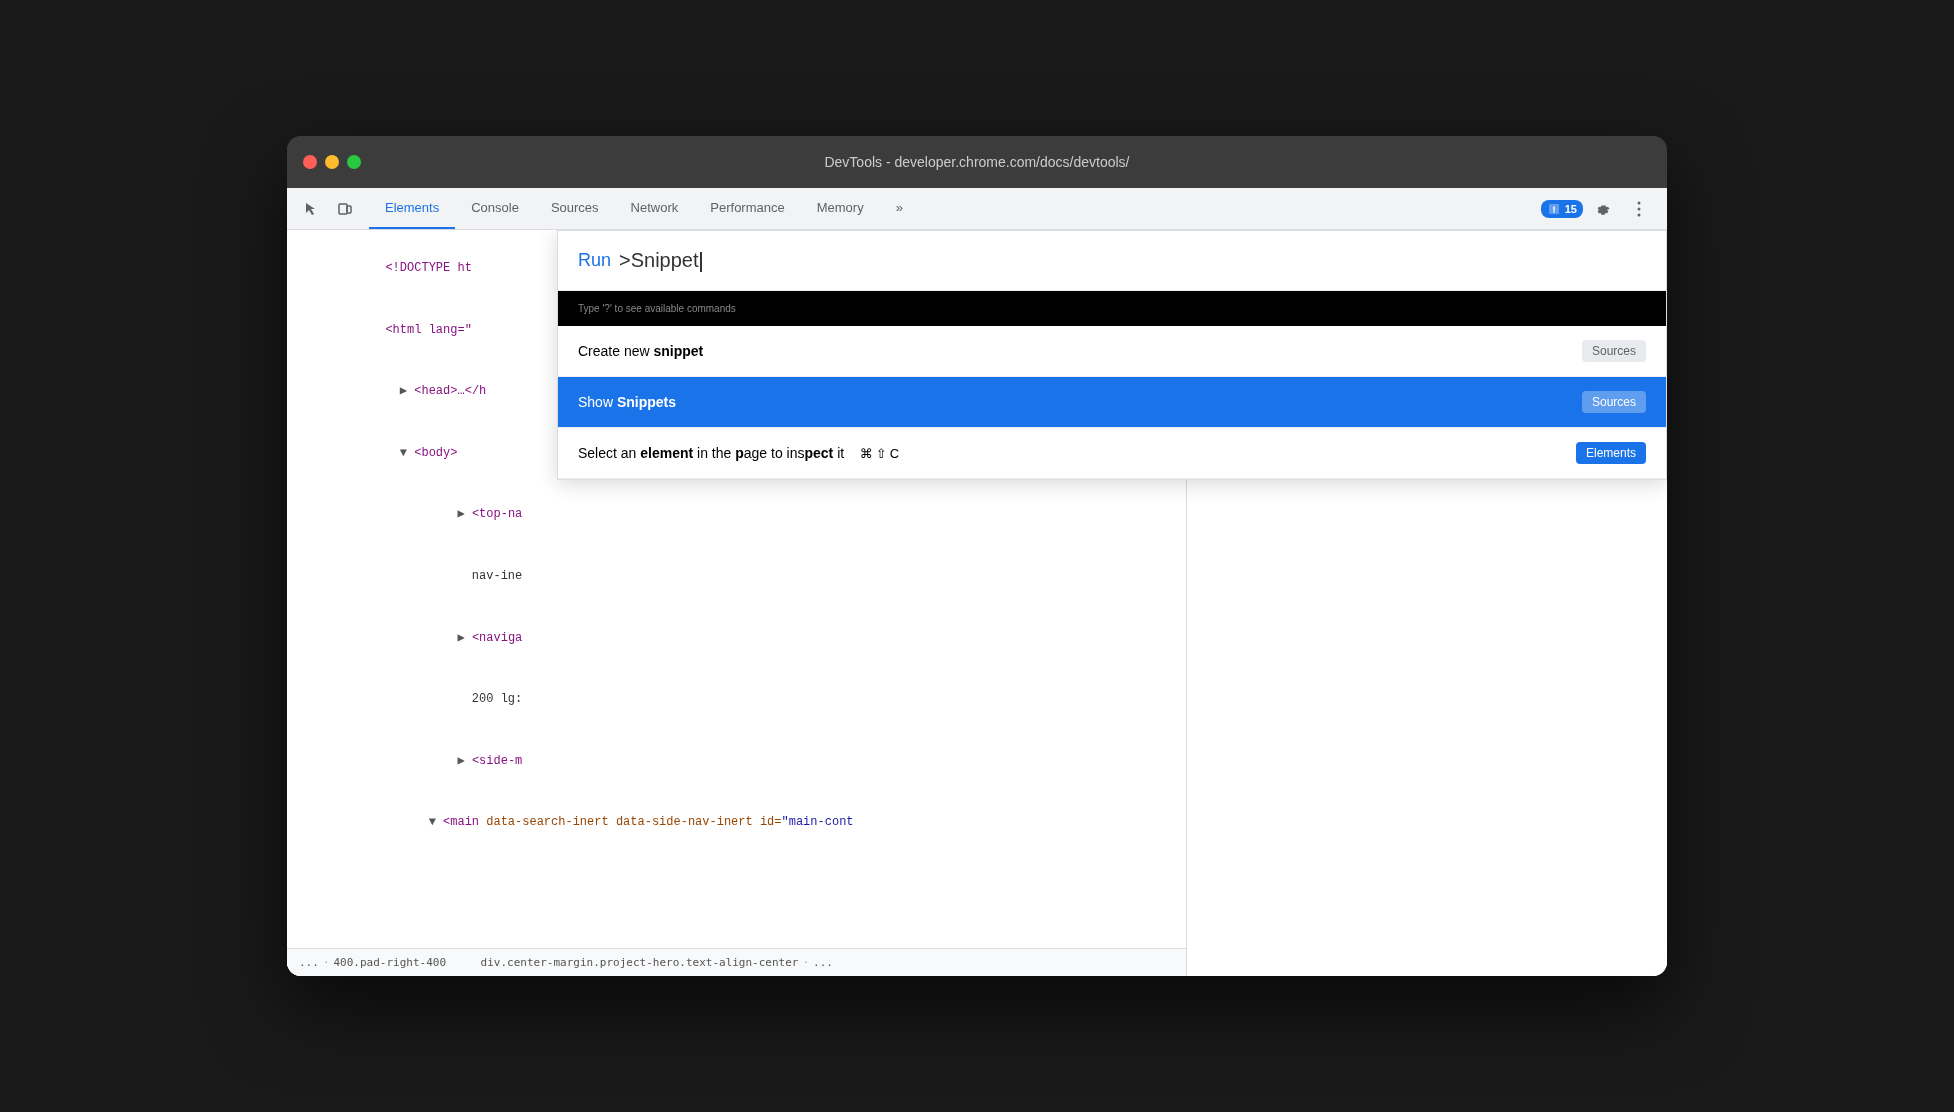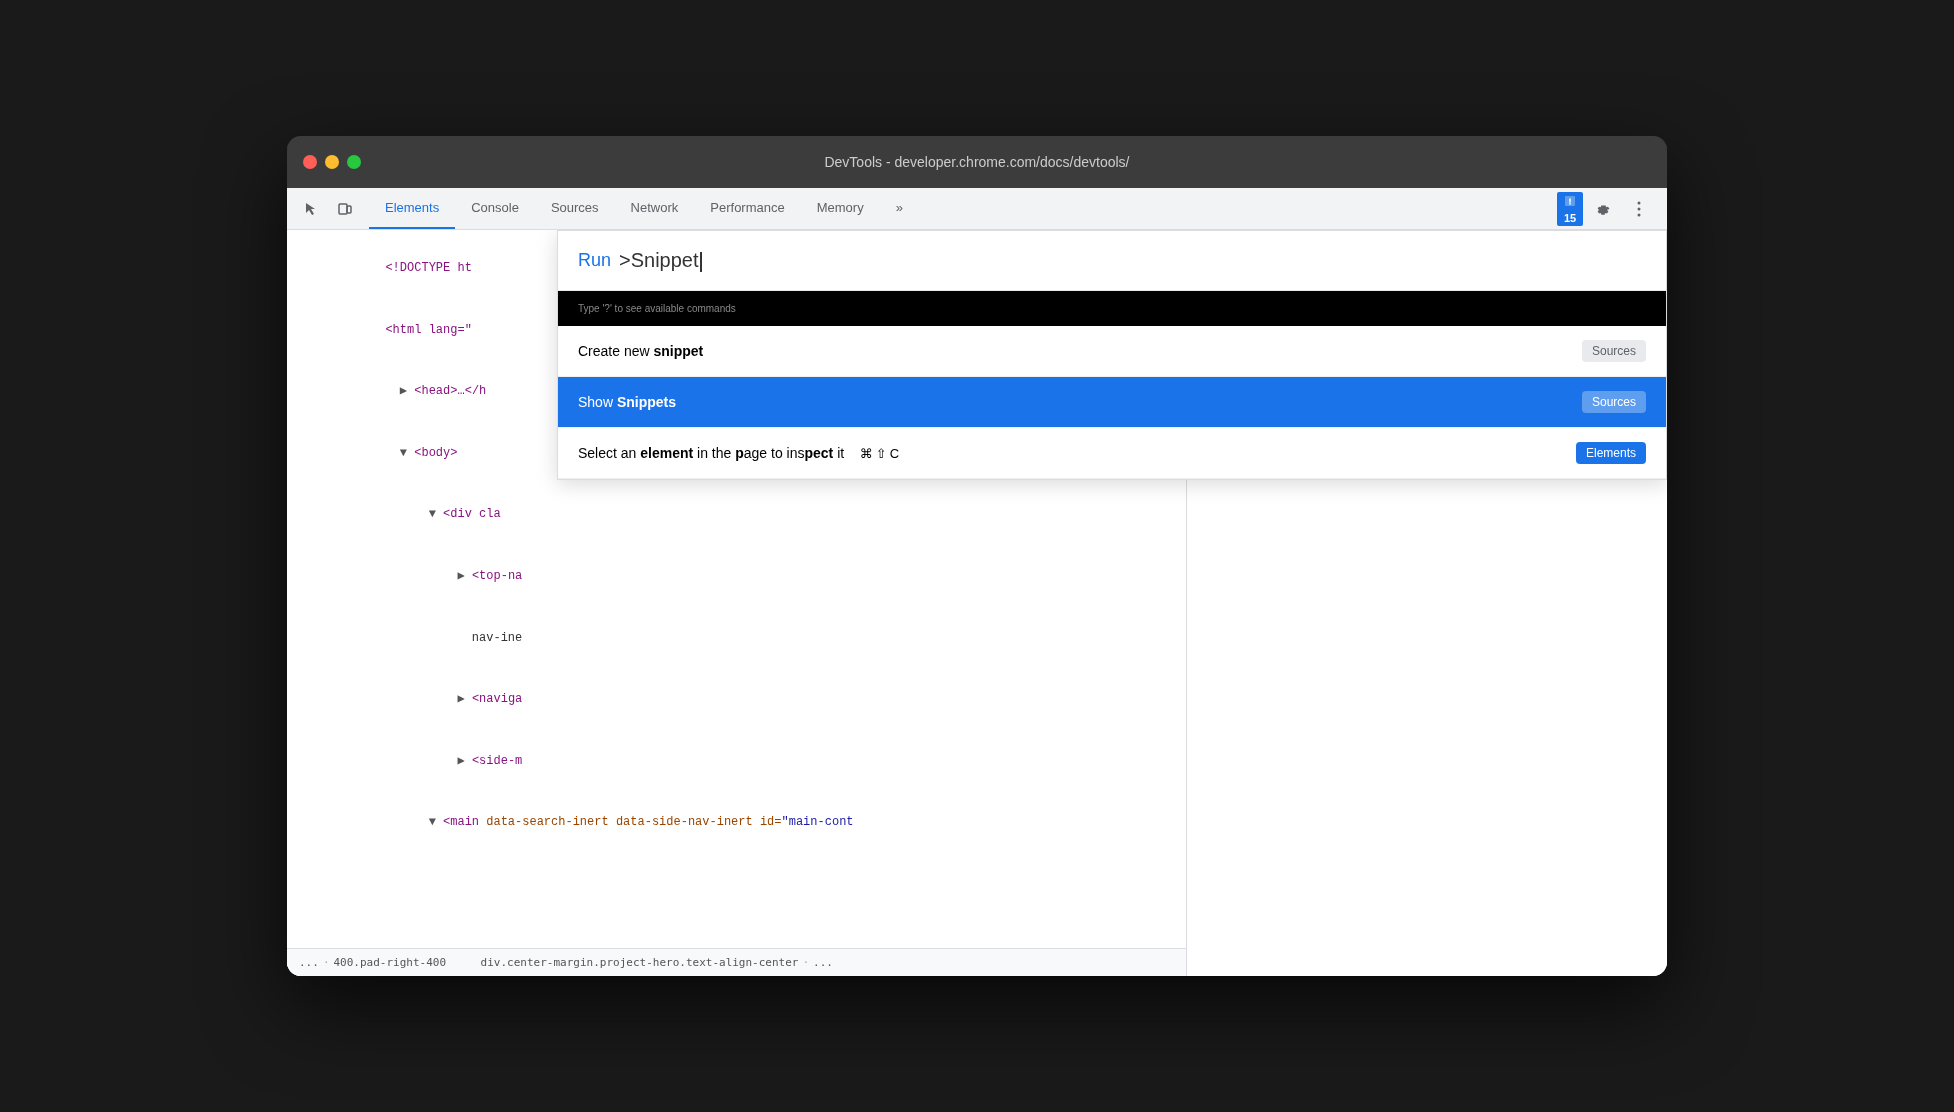--- a/index.html
+++ b/index.html
@@ -133,25 +133,24 @@
       gap: 4px;
       padding: 0 8px;
     }
 
     .badge {
       background: #1a73e8;
       color: #fff;
       font-size: 11px;
       font-weight: 600;
       padding: 2px 6px;
-      border-radius: 2px;
+      border-radius: 8px;
       display: flex;
       align-items: center;
       gap: 4px;
-      flex-direction: column;
     }
 
     .badge-icon {
       width: 14px;
       height: 14px;
     }
 
     
     .devtools-main {
       flex: 1;
@@ -413,30 +412,30 @@
           <div class="html-line">
             <span class="tag">&lt;html lang="</span>
           </div>
           <div class="html-line">
             &nbsp;&nbsp;<span class="triangle">▶</span> <span class="tag">&lt;head&gt;…&lt;/h</span>
           </div>
           <div class="html-line">
             &nbsp;&nbsp;<span class="triangle">▼</span> <span class="tag">&lt;body&gt;</span>
           </div>
           <div class="html-line">
-            &nbsp;&nbsp;&nbsp;&nbsp;&nbsp;&nbsp;<span class="triangle">▼</span> <span class="tag">&lt;div cla</span>
-          </div>
-          <div class="html-line">
             &nbsp;&nbsp;&nbsp;&nbsp;&nbsp;&nbsp;&nbsp;&nbsp;&nbsp;&nbsp;<span class="triangle">▶</span> <span class="tag">&lt;top-na</span>
           </div>
           <div class="html-line">
             &nbsp;&nbsp;&nbsp;&nbsp;&nbsp;&nbsp;&nbsp;&nbsp;&nbsp;&nbsp;&nbsp;&nbsp;<span style="color:#333">nav-ine</span>
           </div>
           <div class="html-line">
             &nbsp;&nbsp;&nbsp;&nbsp;&nbsp;&nbsp;&nbsp;&nbsp;&nbsp;&nbsp;<span class="triangle">▶</span> <span class="tag">&lt;naviga</span>
+          </div>
+          <div class="html-line">
+            &nbsp;&nbsp;&nbsp;&nbsp;&nbsp;&nbsp;&nbsp;&nbsp;&nbsp;&nbsp;&nbsp;&nbsp;<span style="color:#333">200 lg:</span>
           </div>
           <div class="html-line">
             &nbsp;&nbsp;&nbsp;&nbsp;&nbsp;&nbsp;&nbsp;&nbsp;&nbsp;&nbsp;<span class="triangle">▶</span> <span class="tag">&lt;side-m</span>
           </div>
           <div class="html-line">
             &nbsp;&nbsp;&nbsp;&nbsp;&nbsp;&nbsp;<span class="triangle">▼</span> <span class="tag">&lt;main</span> <span class="attr-name">data-search-inert</span> <span class="attr-name">data-side-nav-inert</span> <span class="attr-name">id=</span><span class="attr-value">"main-cont</span>
           </div>
 
         </div>
         <div class="breadcrumb-bar">

